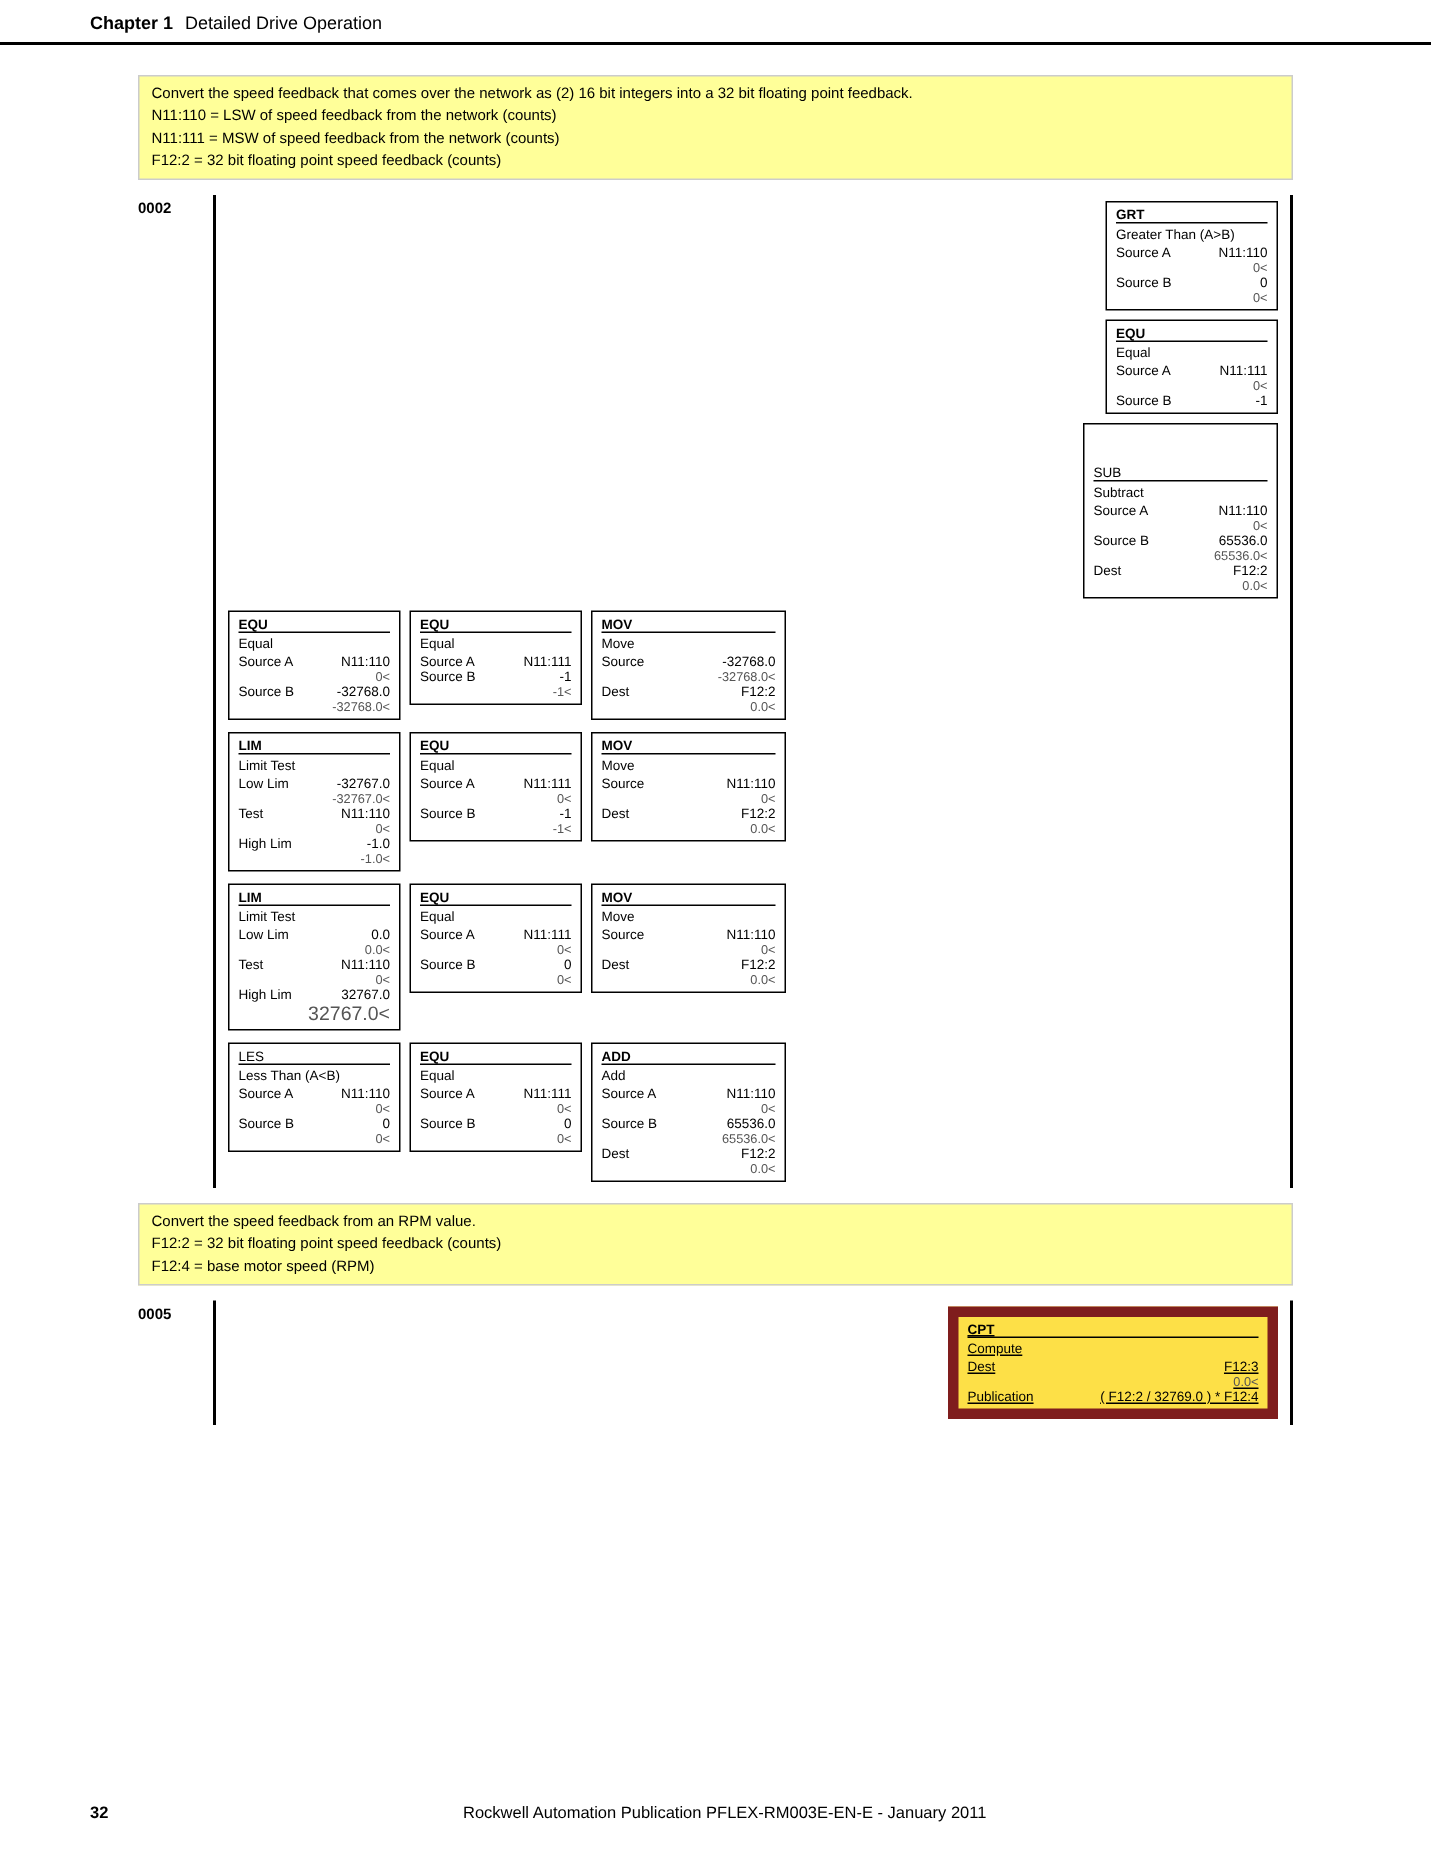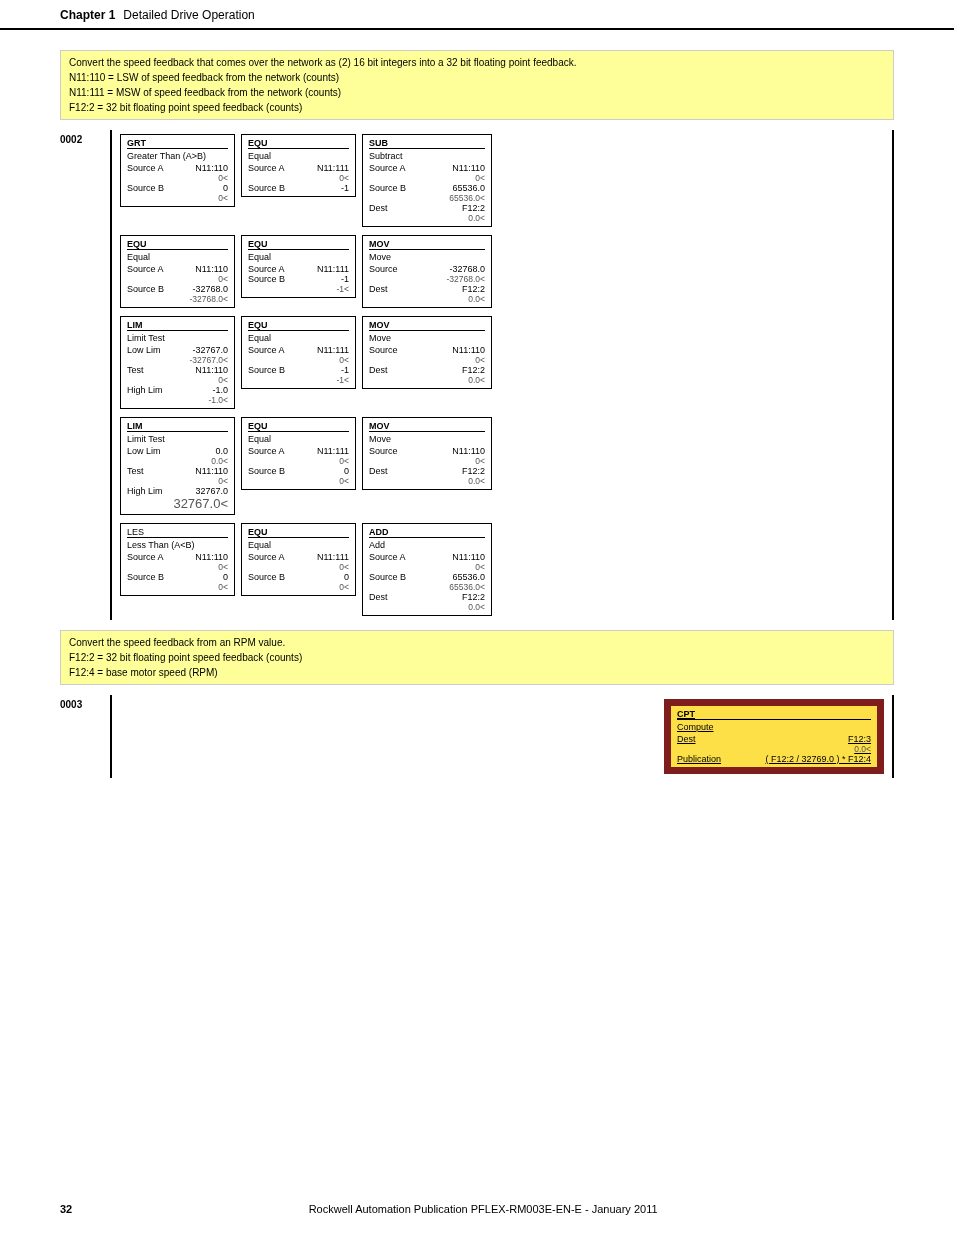--- a/index.html
+++ b/index.html
@@ -19,21 +19,21 @@
       gap: 8px;
     }
     .chapter-label {
       font-weight: bold;
       font-size: 12px;
     }
     .chapter-title {
       font-size: 12px;
     }
     .page-content {
-      padding: 20px 60px;
+      padding: 20px 92px;
     }
     .yellow-box {
       background: #ffff99;
       border: 1px solid #ccc;
       padding: 4px 8px;
       margin-bottom: 10px;
       font-size: 10px;
       line-height: 1.5;
     }
     .page-footer {
@@ -69,21 +69,21 @@
       <div>Convert the speed feedback that comes over the network as (2) 16 bit integers into a 32 bit floating point feedback.</div>
       <div>N11:110 = LSW of speed feedback from the network (counts)</div>
       <div>N11:111 = MSW of speed feedback from the network (counts)</div>
       <div>F12:2 = 32 bit floating point speed feedback (counts)</div>
     </div>
 
     <div style="display:flex; flex-direction:row;">
       <div style="width:50px; font-size:10px; font-weight:bold; padding-top:4px; color:#000;">0002</div>
       <div style="flex:1; border-left:2px solid #000; border-right:2px solid #000; padding: 4px 8px; display:flex; flex-direction:column; gap:8px;">
 
-        <div style="display:flex; gap:6px; align-items:flex-start;">
+        <div style="display:flex; flex-direction:column; gap:6px; align-items:flex-end;">
 
           <div style="border:1px solid #000; padding:3px 6px; min-width:115px; font-size:9px; background:#fff;">
             <div style="font-size:9px; font-weight:bold; border-bottom:1px solid #000; margin-bottom:2px; display:flex;">
               <span style="background:#fff; padding-right:3px;">GRT</span>
             </div>
             <div style="font-size:9px; margin-bottom:2px;">Greater Than (A&gt;B)</div>
             <div style="display:flex; justify-content:space-between;">
               <span>Source A</span>
               <span>N11:110</span>
             </div>
@@ -103,21 +103,21 @@
               <span>N11:111</span>
             </div>
             <div style="text-align:right; color:#555; font-size:8.5px;">0&lt;</div>
             <div style="display:flex; justify-content:space-between;">
               <span>Source B</span>
               <span>-1</span>
             </div>
           </div>
 
           <div style="border:1px solid #000; padding:3px 6px; min-width:130px; font-size:9px; background:#fff;">
-            <div style="font-size:9px; font-weight:bold; border-bottom:1px solid #000; margin-bottom:2px;">SUB</div>
+            <div style="font-size:9px; font-weight:normal; border-bottom:1px solid #000; margin-bottom:2px;margin-top:24px;">SUB</div>
             <div style="font-size:9px; margin-bottom:2px;">Subtract</div>
             <div style="display:flex; justify-content:space-between;">
               <span>Source A</span>
               <span>N11:110</span>
             </div>
             <div style="text-align:right; color:#555; font-size:8.5px;">0&lt;</div>
             <div style="display:flex; justify-content:space-between;">
               <span>Source B</span>
               <span>65536.0</span>
             </div>
@@ -330,21 +330,21 @@
 
   <div style="margin-bottom:10px;">
 
     <div class="yellow-box">
       <div>Convert the speed feedback from an RPM value.</div>
       <div>F12:2 = 32 bit floating point speed feedback (counts)</div>
       <div>F12:4 = base motor speed (RPM)</div>
     </div>
 
     <div style="display:flex; flex-direction:row;">
-      <div style="width:50px; font-size:10px; font-weight:bold; padding-top:4px; color:#000;">0003</div>
+      <div style="width:50px; font-size:10px; font-weight:bold; padding-top:4px; color:#000;">0005</div>
       <div style="flex:1; border-left:2px solid #000; border-right:2px solid #000; padding: 4px 8px;">
 
         <div style="display:flex; flex-direction:row; justify-content:flex-end;">
           <div style="border:7px solid #7f1d1d; padding:3px 6px; min-width:220px; font-size:9px; background:#fde047;text-decoration:underline;">
             <div style="font-size:9px; font-weight:bold; border-bottom:1px solid #000; margin-bottom:2px;">CPT</div>
             <div style="font-size:9px; margin-bottom:2px;">Compute</div>
             <div style="display:flex; justify-content:space-between;">
               <span>Dest</span>
                 <span>F12:3</span>
             </div>

